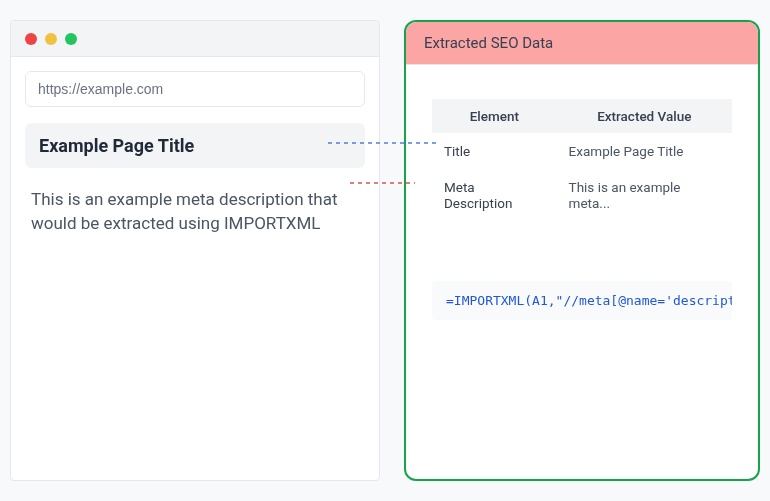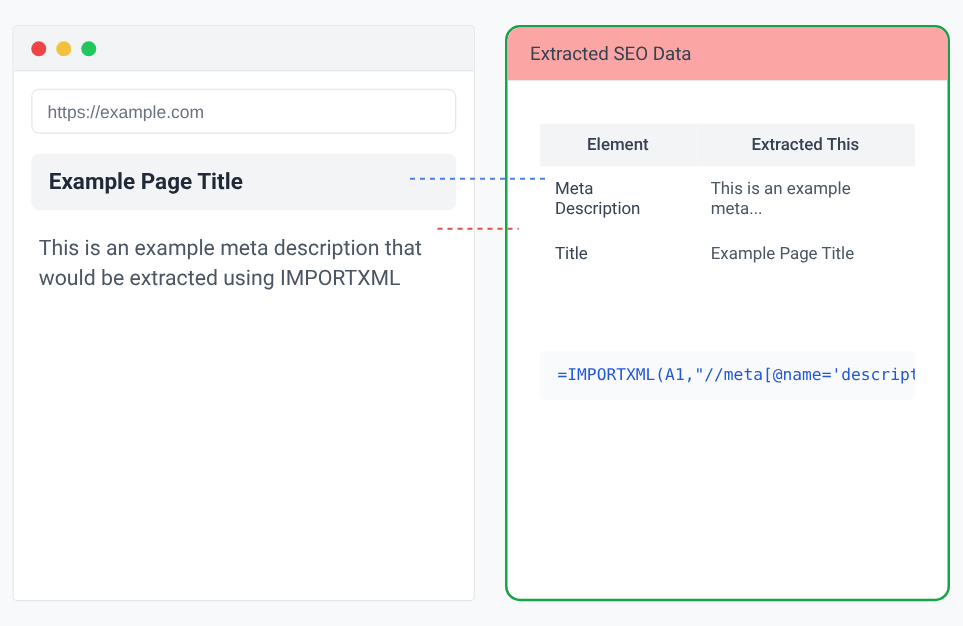--- a/index.html
+++ b/index.html
@@ -138,31 +138,31 @@
     <div class="meta-desc">This is an example meta description that would be extracted using IMPORTXML</div>
   </div>
 
   <div class="seo-panel">
     <div class="seo-header">Extracted SEO Data</div>
     <div class="seo-body">
       <table class="seo-table">
         <thead>
           <tr>
             <th>Element</th>
-            <th>Extracted This</th>
+            <th>Extracted Value</th>
           </tr>
         </thead>
         <tbody>
           <tr>
+            <td class="label">Title</td>
+            <td>Example Page Title</td>
+          </tr>
+          <tr>
             <td class="label">Meta Description</td>
             <td>This is an example meta...</td>
-          </tr>
-          <tr>
-            <td class="label">Title</td>
-            <td>Example Page Title</td>
           </tr>
         </tbody>
       </table>
     </div>
     <div class="formula-box">=IMPORTXML(A1,"//meta[@name='description']/@content")</div>
   </div>
 </div>
 
 <svg class="connectors">
   <line x1="328" y1="143" x2="440" y2="143" stroke="#4f7fe0" stroke-width="1.5" stroke-dasharray="4 4"></line>

